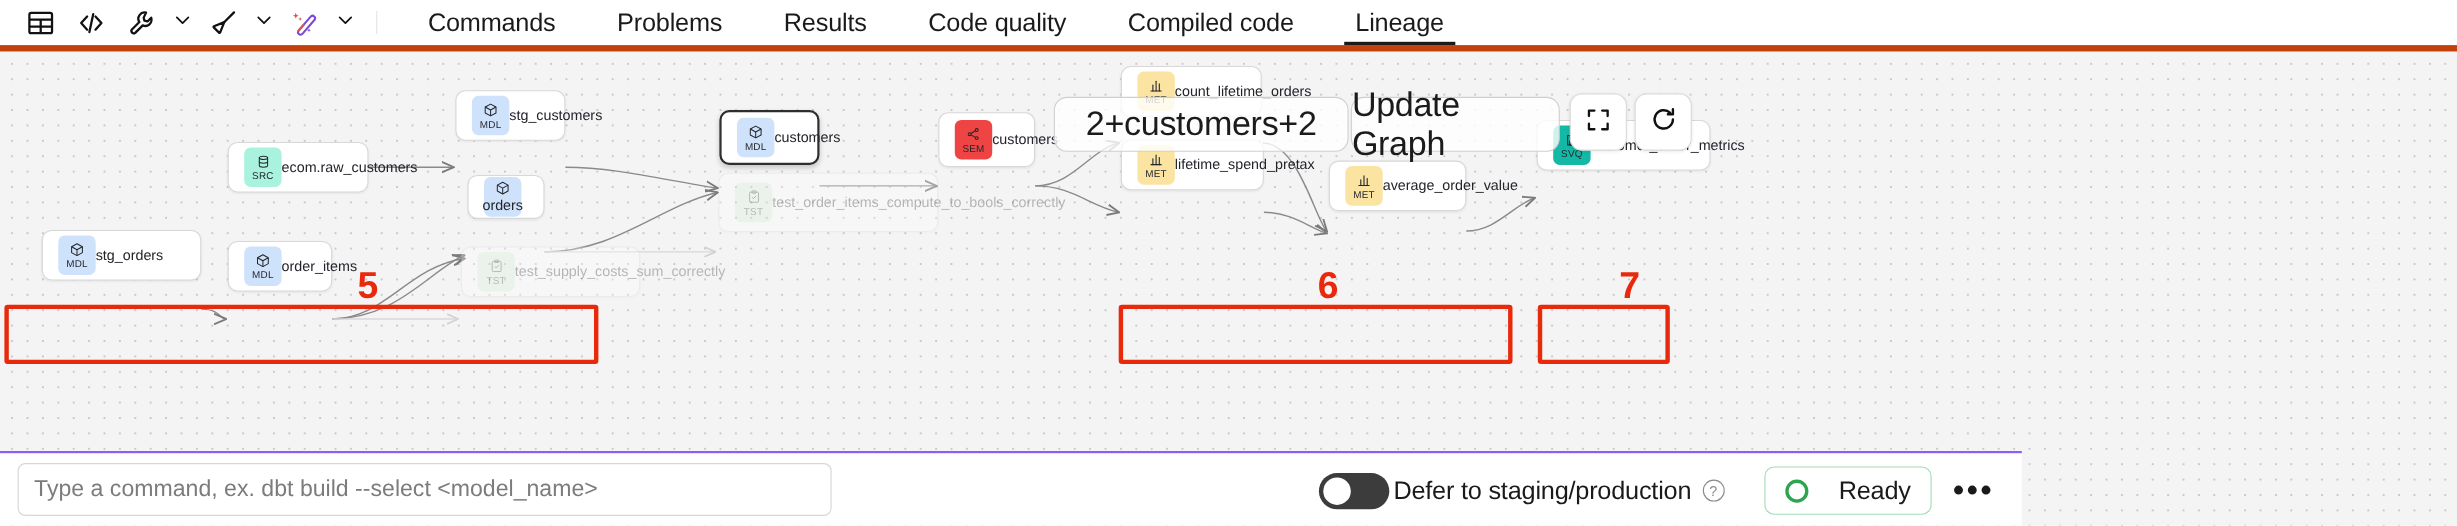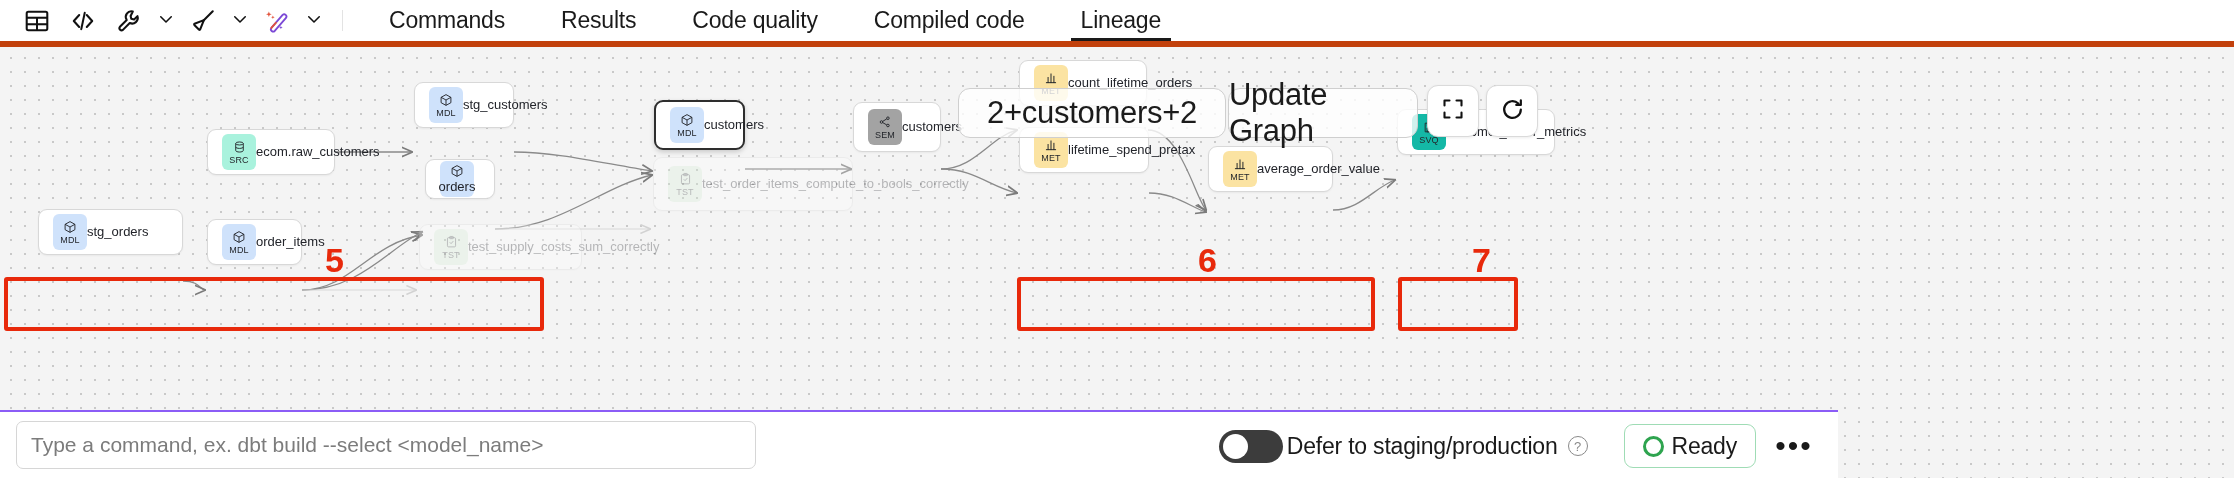--- a/index.html
+++ b/index.html
@@ -70,21 +70,21 @@
   .node.faded { opacity: 0.30; }
   .badge {
     width: 34px; min-width: 34px; height: 36px; border-radius: 6px;
     display: flex; flex-direction: column; align-items: center; justify-content: center;
     gap: 0px; margin-right: 0;
   }
   .badge .bi { height: 16px; display: flex; align-items: center; }
   .badge .bt { font-size: 9px; line-height: 10px; color: #23262b; letter-spacing: 0.2px; }
   .badge.src { background: #a9f2dd; }
   .badge.mdl { background: #cfe2fb; }
-  .badge.sem { background: #a3a3a3; }
+  .badge.sem { background: #ef4444; }
   .badge.met { background: #fbe3a2; }
   .badge.svq { background: #14b8a6; }
   .badge.tst { background: #d8f0d8; }
   .nlabel { font-size: 13px; color: #22242a; line-height: 16px; }
 
   
   .overlay-panel {
     position: absolute;
     background: rgba(255,255,255,0.80);
     border: 1px solid #cfcfcf;
@@ -132,21 +132,21 @@
     width: 25px; height: 25px; border-radius: 50%; background: #ffffff;
   }
   .defer-label { font-size: 23px; color: #1a1a1a; letter-spacing: -0.2px; white-space: nowrap; }
   .help-icon {
     width: 20px; height: 20px; border-radius: 50%;
     border: 1.6px solid #8a8a8a; color: #8a8a8a;
     font-size: 13px; display: flex; align-items: center; justify-content: center;
     margin-left: 6px; cursor: pointer;
   }
   .ready-badge {
-    display: flex; align-items: center; gap: 8px;
+    display: flex; align-items: center; gap: 28px;
     height: 44px; padding: 0 18px;
     border: 1px solid #9fdcb5; border-radius: 9px; background: #ffffff;
     cursor: pointer;
   }
   .ready-dot {
     width: 21px; height: 21px; border-radius: 50%;
     border: 3px solid #2ea44f; background: transparent;
   }
   .ready-text { font-size: 23px; color: #1a1a1a; letter-spacing: -0.2px; }
   .dots-btn {
@@ -243,20 +243,21 @@
             <polyline points="5,9 12,16 19,9"></polyline>
           </svg>
         </span>
       </div>
     </div>
 
     <div class="tool-sep"></div>
 
     <div class="tabs">
       <div class="tab">Commands</div>
+      <div class="tab">Problems</div>
       <div class="tab">Results</div>
       <div class="tab">Code quality</div>
       <div class="tab">Compiled code</div>
       <div class="tab active">Lineage</div>
     </div>
   </div>
 
   <div class="canvas">
 
     <svg class="edges" viewBox="0 0 2234 431" preserveAspectRatio="none">

